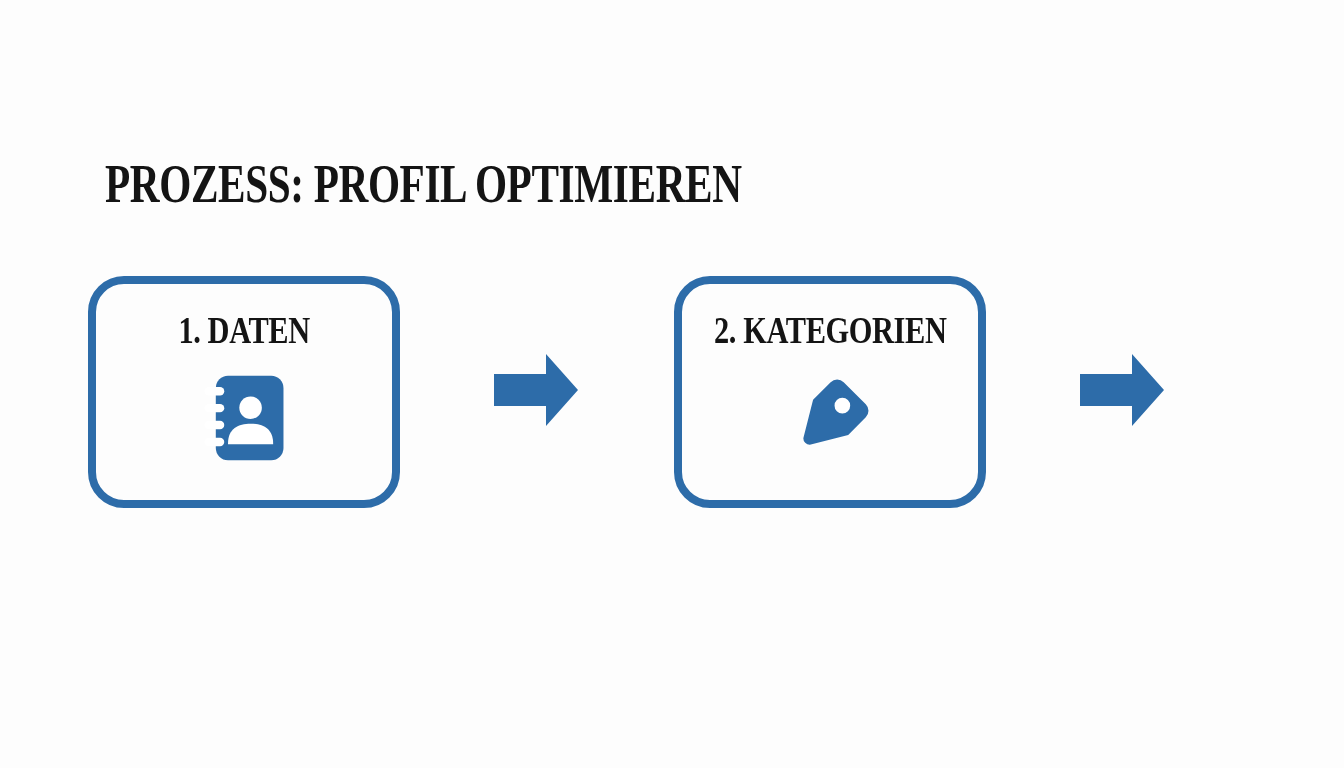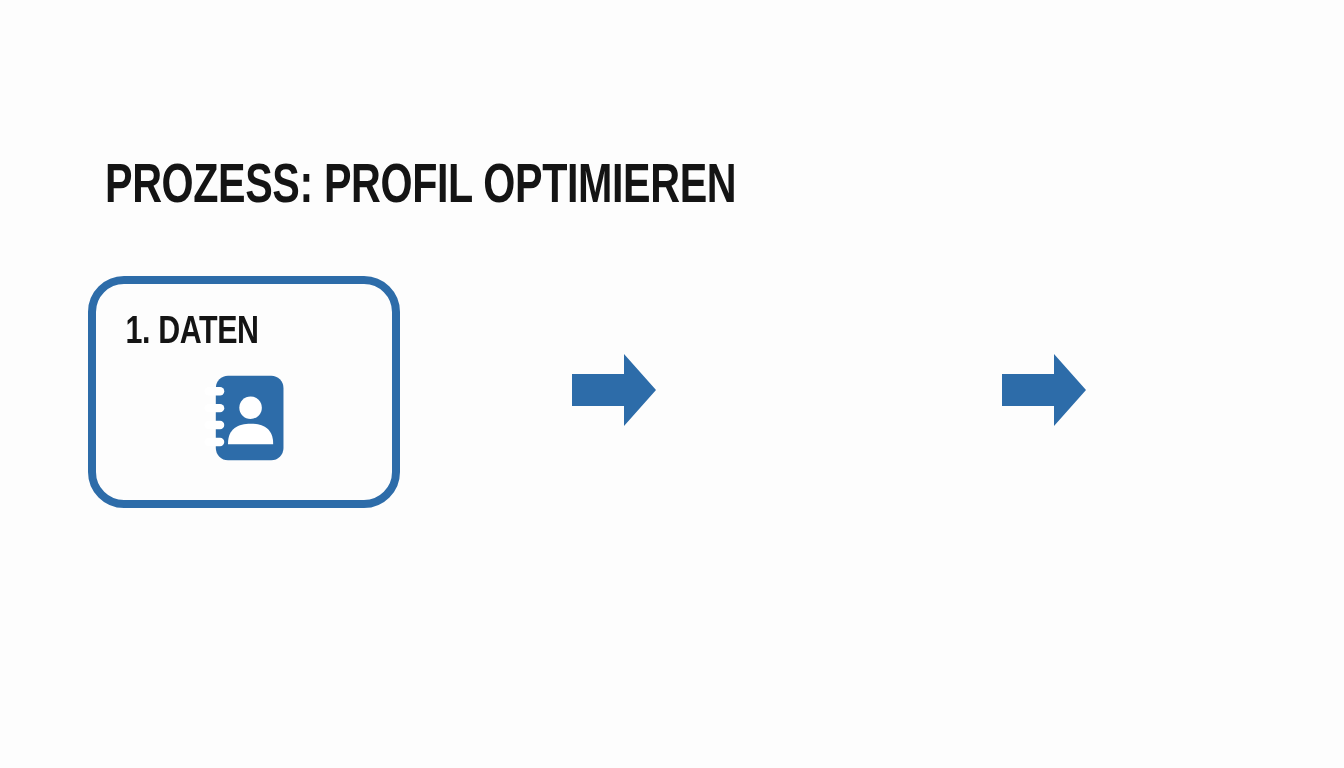--- a/index.html
+++ b/index.html
@@ -11,20 +11,21 @@
   html, body {
     width: 1344px; height: 768px;
     background: var(--bg);
     overflow: hidden;
     font-family: "Liberation Sans", sans-serif;
   }
   .canvas {
     position: relative;
     width: 1344px; height: 617px;
     background: var(--bg);
+    font-family: Liberation Serif, serif;
   }
   .title {
     position: absolute;
     left: 105px; top: 156px;
     font-size: 55px;
     font-weight: 700;
     line-height: 1;
     color: var(--text);
     letter-spacing: -0.5px;
     transform: scaleX(0.75);
@@ -39,20 +40,21 @@
     align-items: center;
   }
   .step-card {
     width: 312px; height: 232px;
     flex: 0 0 312px;
     border: 8px solid var(--accent);
     border-radius: 36px;
     background: var(--bg);
     display: flex;
     flex-direction: column;
+    align-items: center;
   }
   .step-label {
     margin-top: 26px;
     height: 40px;
     display: flex;
     align-items: center;
     font-size: 38px;
     font-weight: 700;
     color: var(--text);
     letter-spacing: -0.5px;
@@ -105,20 +107,33 @@
     </div>
 
     <div class="connector">
       <span>
         <svg width="86" height="76" viewBox="0 0 86 76" aria-hidden="true">
           <polygon class="icon-accent" points="0,22 52,22 52,2 84,38 52,74 52,54 0,54"></polygon>
         </svg>
       </span>
     </div>
 
+    <div class="step-card">
+      <div class="step-label">2. KATEGORIEN</div>
+      <div class="step-icon-area">
+        <span>
+          <svg width="98" height="92" viewBox="0 0 100 100" aria-hidden="true">
+            <g transform="rotate(45 50 50)">
+              <path class="icon-accent" d="M33 12 h34 a10 10 0 0 1 10 10 v27 L55 86 a7 7 0 0 1 -10 0 L23 49 V22 a10 10 0 0 1 10 -10 z"></path>
+              <circle class="icon-knockout" cx="50" cy="31" r="8.5"></circle>
+            </g>
+          </svg>
+        </span>
+      </div>
+    </div>
 
     <div class="connector">
       <span>
         <svg width="86" height="76" viewBox="0 0 86 76" aria-hidden="true">
           <polygon class="icon-accent" points="0,22 52,22 52,2 84,38 52,74 52,54 0,54"></polygon>
         </svg>
       </span>
     </div>
 
 

